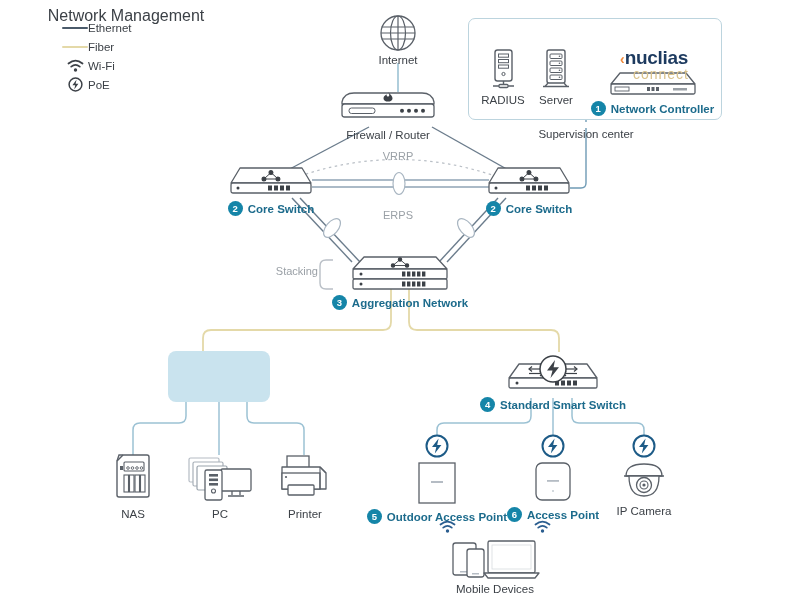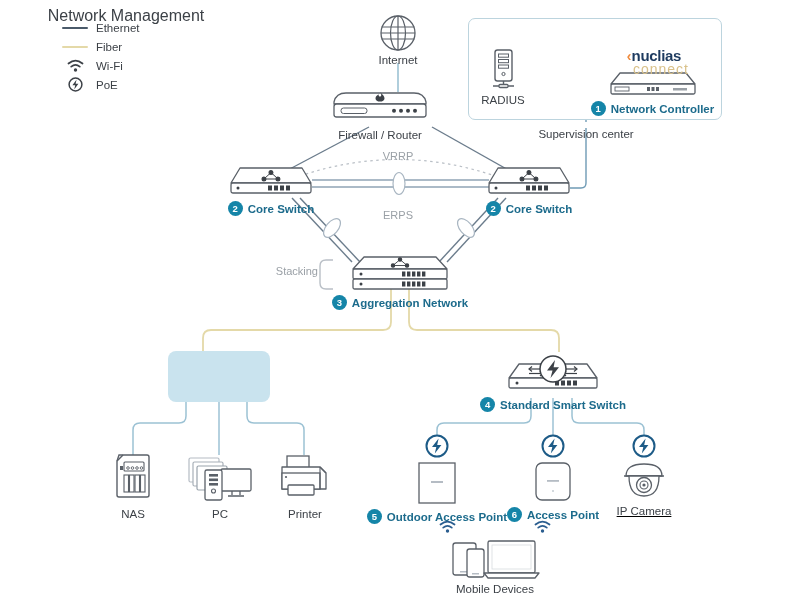--- a/index.html
+++ b/index.html
@@ -71,21 +71,20 @@
   
   #legend {
     position: absolute;
     left: 62px;
     top: 18px;
   }
   .leg-item {
     display: flex;
     align-items: center;
     height: 19px;
-    gap: 8px;
   }
   .leg-swatch {
     width: 26px;
     height: 12px;
     flex: 0 0 auto;
     display: flex;
     align-items: center;
     justify-content: center;
   }
   .leg-line {
@@ -118,21 +117,21 @@
     color: #3c4147;
   }
   .hl-box {
     position: absolute;
     background: #c9e3ee;
     border-radius: 8px;
   }
   svg { display: block; }
   .nuc-wrap { position: absolute; }
   .nuc-chev { color: #ef8a3c; font-size: 14px; font-weight: bold; }
-  .nuc-main { color: #1d3a5f; font-size: 15px; font-weight: bold; letter-spacing: -0.3px; }
+  .nuc-main { color: #1d3a5f; font-size: 19px; font-weight: bold; letter-spacing: -0.3px; }
   .nuc-sub { color: #d9c18a; font-size: 14px; letter-spacing: 1px; text-align: right; margin-top: -3px; }
 </style>
 </head>
 <body>
 
 <div id="stage">
 
   <svg id="wires" viewBox="0 0 800 600">
 
     <path d="M398,63 L398,92" stroke="#9cc2d4" stroke-width="1.6" fill="none"></path>
@@ -217,20 +216,36 @@
       <rect x="10.5" y="11.5" width="10" height="3.2" stroke="#5a6068" stroke-width="1" fill="#fff"></rect>
       <rect x="10.5" y="17" width="10" height="3.2" stroke="#5a6068" stroke-width="1" fill="#fff"></rect>
       <circle cx="15.5" cy="26" r="1.6" stroke="#5a6068" stroke-width="1" fill="#fff"></circle>
       <path d="M15.5,33 L15.5,37" stroke="#5a6068" stroke-width="1.4"></path>
       <rect x="11" y="36.5" width="9" height="3" rx="1" stroke="#5a6068" stroke-width="1.3" fill="#fff"></rect>
       <path d="M5,38 L11,38 M20,38 L26,38" stroke="#5a6068" stroke-width="1.3"></path>
     </svg>
     <div class="lbl lbl-dark" style="margin-top:2px;">RADIUS</div>
   </div>
 
+  <div class="node" style="left:527px; top:48px; width:58px;">
+    <svg width="34" height="44" viewBox="0 0 34 44" style="margin:0 auto">
+      <rect x="8" y="2" width="18" height="33" rx="2" stroke="#5a6068" stroke-width="1.4" fill="#fff"></rect>
+      <rect x="11" y="6" width="12" height="4.5" rx="1" stroke="#5a6068" stroke-width="1" fill="#fff"></rect>
+      <circle cx="20.5" cy="8.2" r="0.8" fill="#5a6068"></circle>
+      <rect x="11" y="13" width="12" height="4.5" rx="1" stroke="#5a6068" stroke-width="1" fill="#fff"></rect>
+      <circle cx="20.5" cy="15.2" r="0.8" fill="#5a6068"></circle>
+      <rect x="11" y="20" width="12" height="4.5" rx="1" stroke="#5a6068" stroke-width="1" fill="#fff"></rect>
+      <circle cx="20.5" cy="22.2" r="0.8" fill="#5a6068"></circle>
+      <rect x="11" y="27" width="12" height="4.5" rx="1" stroke="#5a6068" stroke-width="1" fill="#fff"></rect>
+      <circle cx="20.5" cy="29.2" r="0.8" fill="#5a6068"></circle>
+      <path d="M4,38.5 L30,38.5" stroke="#5a6068" stroke-width="1.5"></path>
+      <path d="M9,35 L6,38.5 M25,35 L28,38.5" stroke="#5a6068" stroke-width="1.3"></path>
+    </svg>
+    <div class="lbl lbl-dark" style="margin-top:2px;">Server</div>
+  </div>
 
   <div class="node" style="left:590px; top:48px; width:125px;">
     <div class="nuc-wrap" style="left:29px; top:-1px; width:70px;">
       <div style="display:flex; align-items:baseline; justify-content:center;">
         <span class="nuc-chev">‹</span>
         <span class="nuc-main">nuclias</span>
       </div>
       <div class="nuc-sub">connect</div>
     </div>
     <svg width="92" height="28" viewBox="0 0 92 28" style="margin:22px auto 0">
@@ -255,21 +270,21 @@
   <div class="node" style="left:368px; top:14px; width:60px;">
     <svg width="38" height="38" viewBox="0 0 38 38" style="margin:0 auto">
       <circle cx="19" cy="19" r="17" stroke="#5a6068" stroke-width="1.3" fill="#fff"></circle>
       <ellipse cx="19" cy="19" rx="7.5" ry="17" stroke="#5a6068" stroke-width="1.2" fill="none"></ellipse>
       <path d="M2.6,13 L35.4,13 M2,19 L36,19 M2.6,25 L35.4,25" stroke="#5a6068" stroke-width="1.2"></path>
       <path d="M19,2 L19,36" stroke="#5a6068" stroke-width="1.2"></path>
     </svg>
     <div class="lbl lbl-dark" style="margin-top:2px;">Internet</div>
   </div>
 
-  <div class="node" style="left:318px; top:90px; width:124px;">
+  <div class="node" style="left:326px; top:90px; width:124px;">
     <svg width="104" height="38" viewBox="0 0 104 38" style="margin:0 auto">
       <path d="M18,3 L86,3 Q96,3 98,12 L98,14 L6,14 L6,12 Q8,3 18,3 Z" stroke="#5a6068" stroke-width="1.3" fill="#fff" stroke-linejoin="round"></path>
       <rect x="6" y="14" width="92" height="13" rx="2.5" stroke="#5a6068" stroke-width="1.3" fill="#fff"></rect>
       <rect x="13" y="18" width="26" height="5.5" rx="2.5" stroke="#5a6068" stroke-width="1" fill="#fff"></rect>
       <circle cx="66" cy="20.8" r="2" fill="#3c4147"></circle>
       <circle cx="73" cy="20.8" r="2" fill="#3c4147"></circle>
       <circle cx="80" cy="20.8" r="2" fill="#3c4147"></circle>
       <circle cx="87" cy="20.8" r="2" fill="#3c4147"></circle>
       <path d="M52,2 C55,5 56.5,6.5 56.5,8.4 C56.5,10.4 54.5,11.6 52,11.6 C49.5,11.6 47.5,10.4 47.5,8.4 C47.5,6.6 49,5.5 50.5,4.3 C50.5,6 51.2,6.6 52,6.6 C52.8,6.6 53.3,6 53.3,5.1 C53.3,4 52.8,3 52,2 Z" fill="#3c4147"></path>
     </svg>
@@ -469,21 +484,21 @@
       <rect x="4" y="3" width="34" height="37" rx="6" stroke="#5a6068" stroke-width="1.3" fill="#fff"></rect>
       <rect x="15" y="20" width="12" height="1.8" fill="#b5bcc4"></rect>
       <circle cx="21" cy="31" r="1" fill="#c5ccd3"></circle>
     </svg>
     <div class="badge-row" style="justify-content:center; margin-top:3px;">
       <span class="badge">6</span>
       <span class="lbl-blue">Access Point</span>
     </div>
   </div>
 
-  <div class="node" style="left:604px; top:434px; width:80px;text-decoration:underline;">
+  <div class="node" style="left:604px; top:434px; width:80px;">
     <svg width="24" height="24" viewBox="0 0 24 24" style="margin:0 auto">
       <circle cx="12" cy="12" r="10.5" stroke="#1d5b87" stroke-width="2" fill="#fff"></circle>
       <path d="M13.6,4.5 L7,13 L11.3,13 L9.8,19.5 L16.4,11 L12.2,11 Z" fill="#1d5b87"></path>
     </svg>
     <svg width="48" height="42" viewBox="0 0 48 42" style="margin:2px auto 0">
       <path d="M6,16 Q6,4 24,4 Q42,4 42,16 Z" stroke="#5a6068" stroke-width="1.3" fill="#fff"></path>
       <path d="M4,16 L44,16" stroke="#5a6068" stroke-width="1.3"></path>
       <path d="M9,16 Q9,36 24,36 Q39,36 39,16 Z" stroke="#5a6068" stroke-width="1.3" fill="#fff"></path>
       <circle cx="24" cy="25" r="7.5" stroke="#5a6068" stroke-width="1.3" fill="#fff"></circle>
       <circle cx="24" cy="25" r="4" stroke="#5a6068" stroke-width="1.1" fill="#fff"></circle>

